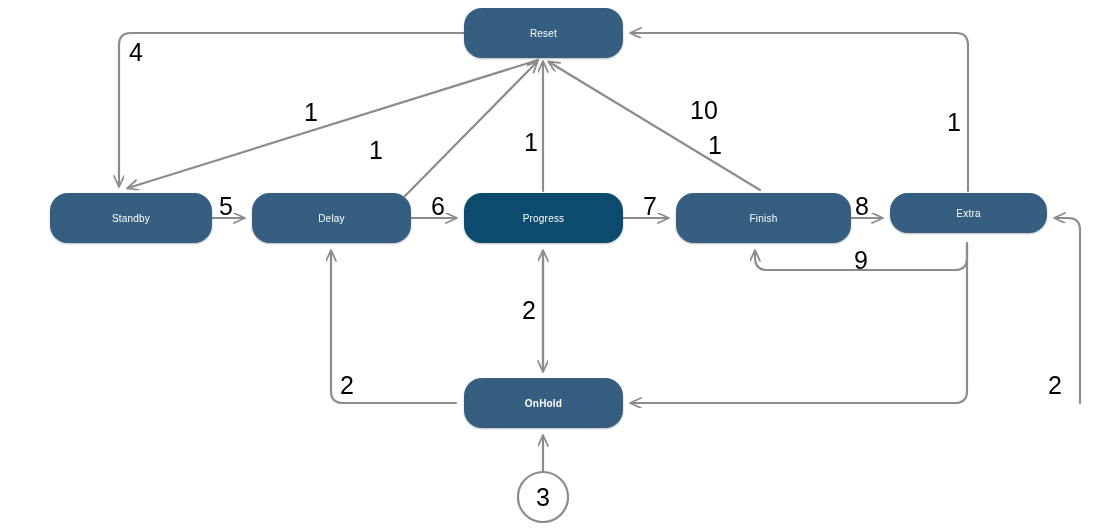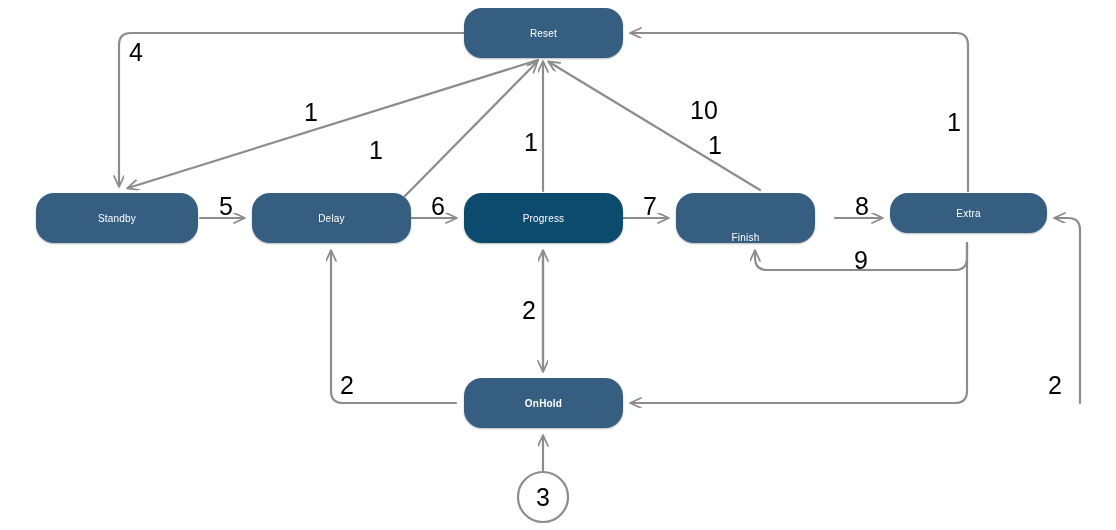--- a/index.html
+++ b/index.html
@@ -57,30 +57,30 @@
 
       <path d="M967,243 L967,391 Q967,403 955,403 L631,403" marker-end="url(#ah)"></path>
 
       <path d="M1080,403 L1080,230 Q1080,218 1068,218 L1055,218" marker-end="url(#ah)"></path>
 
       <circle cx="543" cy="497" r="25" fill="#ffffff" stroke="#8c8c8c" stroke-width="2.2"></circle>
       <path d="M543,472 L543,436" marker-end="url(#ah)"></path>
     </g>
   </svg>
 
-  <div class="node" style="left:36px;top:193px;width:162px;height:50px;background:#355E81;">
+  <div class="node" style="left:50px;top:193px;width:162px;height:50px;background:#355E81;">
     <span>Standby</span>
   </div>
   <div class="node" style="left:252px;top:193px;width:159px;height:50px;background:#355E81;">
     <span>Delay</span>
   </div>
   <div class="node" style="left:464px;top:193px;width:159px;height:50px;background:#0c4a6e;">
     <span>Progress</span>
   </div>
-  <div class="node" style="left:676px;top:193px;width:139px;height:50px;background:#355E81;align-items:flex-end;">
+  <div class="node" style="left:676px;top:193px;width:175px;height:50px;background:#355E81;">
     <span>Finish</span>
   </div>
   <div class="node" style="left:890px;top:193px;width:157px;height:40px;background:#355E81;">
     <span>Extra</span>
   </div>
   <div class="node" style="left:464px;top:8px;width:159px;height:50px;background:#355E81;">
     <span>Reset</span>
   </div>
   <div class="node" style="left:464px;top:378px;width:159px;height:50px;background:#355E81;font-weight:bold;">
     <span>OnHold</span>

